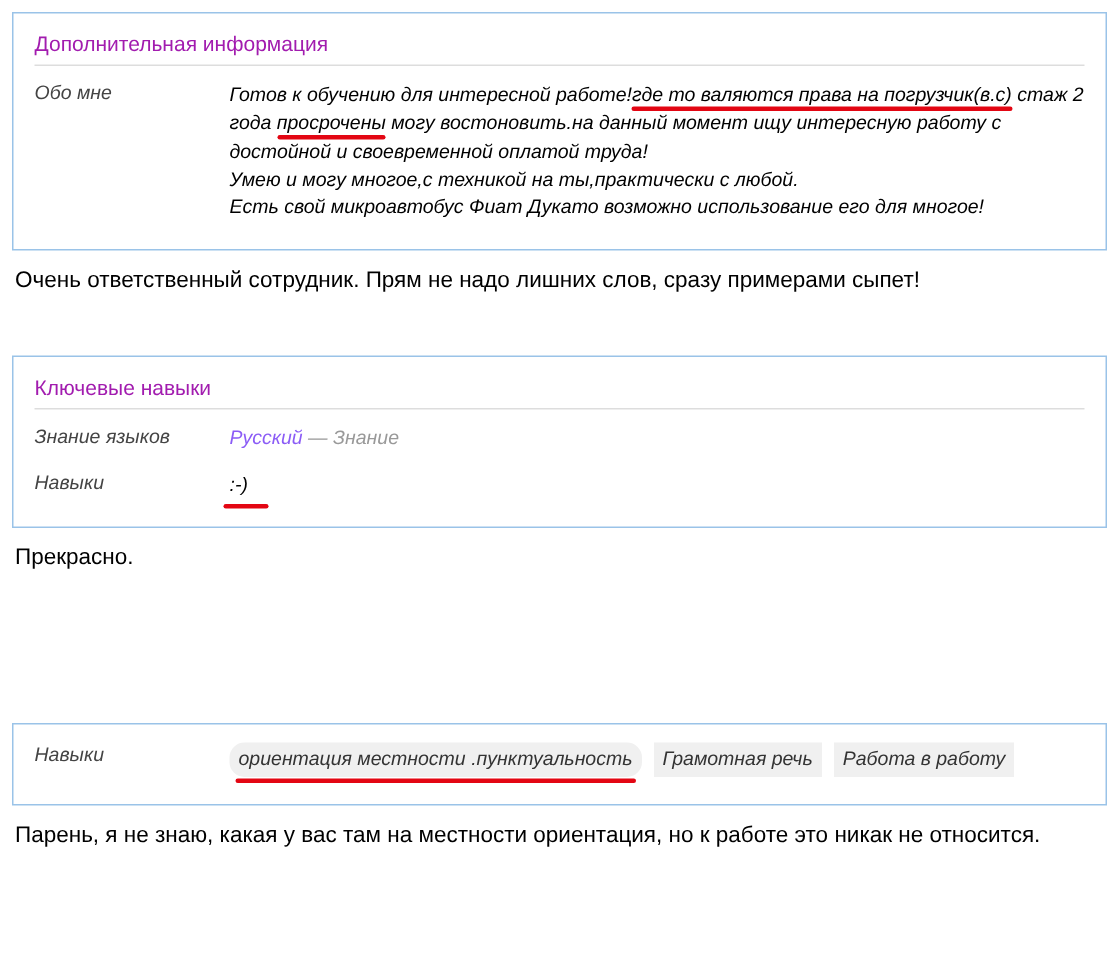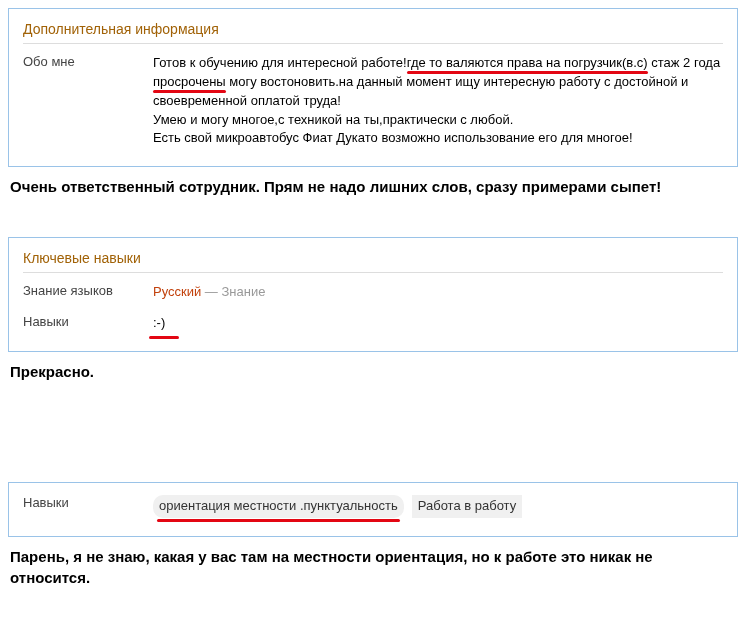--- a/index.html
+++ b/index.html
@@ -11,45 +11,46 @@
     margin: 0;
     padding: 8px;
     width: 746px;
   }
   .panel {
     border: 1px solid #9ac3e8;
     padding: 12px 14px 14px 14px;
     margin-bottom: 8px;
   }
   .panel-header {
-    color: #a16207;
+    color: #a21caf;
     font-size: 14px;
     padding-bottom: 6px;
     border-bottom: 1px solid #ddd;
     margin-bottom: 10px;
   }
   .row {
     display: flex;
     margin-bottom: 4px;
+    font-style: italic;
   }
   .row-label {
     width: 130px;
     flex-shrink: 0;
     color: #444;
     font-size: 13px;
   }
   .row-value {
     flex: 1;
     font-size: 13px;
     line-height: 1.45;
     color: #000;
   }
   .lang-name {
     font-weight: normal;
-    color: #c2410c;
+    color: #8b5cf6;
   }
   .lang-level {
     color: #999;
   }
   .underline-red {
     position: relative;
     display: inline;
   }
   .underline-red::after {
     content: "";
@@ -59,21 +60,20 @@
     bottom: -4px;
     height: 3px;
     background: #e30613;
     border-radius: 2px;
   }
   .commentary {
     font-size: 15px;
     color: #000;
     margin: 10px 2px 40px 2px;
     line-height: 1.35;
-    font-weight: bold;
   }
   .tag {
     background: #f0f0f0;
     padding: 2px 6px;
     margin-right: 6px;
     display: inline-block;
     font-size: 13px;
     color: #333;
   }
   .tag.underlined {
@@ -143,18 +143,19 @@
   </div>
 </div>
 
 <div class="commentary" style="margin-bottom:100px;">Прекрасно.</div>
 
 <div class="panel">
   <div class="row">
     <div class="row-label">Навыки</div>
     <div class="row-value tags-row">
       <span class="tag underlined">ориентация местности .пунктуальность</span>
+      <span class="tag">Грамотная речь</span>
       <span class="tag">Работа в работу</span>
     </div>
   </div>
 </div>
 
 <div class="commentary" style="margin-bottom:10px;">Парень, я не знаю, какая у вас там на местности ориентация, но к работе это никак не относится.</div>
 
 </body></html>

